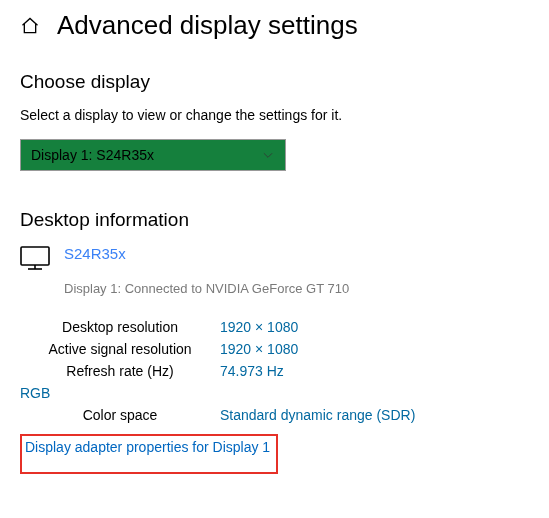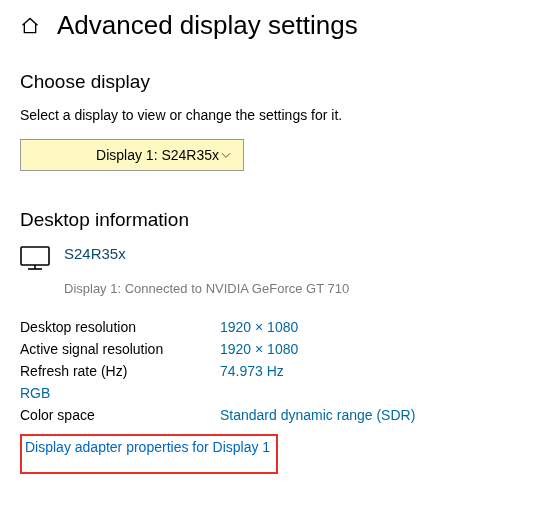--- a/index.html
+++ b/index.html
@@ -31,58 +31,59 @@
     margin-bottom: 14px;
   }
   .instruction {
     font-size: 14px;
     color: #000;
     margin-bottom: 16px;
   }
   .dropdown {
     display: flex;
     align-items: center;
-    justify-content: flex-end;
+    justify-content: space-between;
     border: 1px solid #999;
     padding: 7px 10px;
-    width: 224px;
+    width: 266px;
     cursor: pointer;
     font-size: 14px;
-    background: #fef9c3;
+    background: #15803d;
     margin-bottom: 38px;
   }
   .dropdown .chev svg { display: block; }
   .monitor-row {
     display: flex;
     align-items: flex-start;
     gap: 14px;
     margin-bottom: 20px;
   }
   .monitor-icon svg { display: block; }
   .monitor-name {
     font-size: 15px;
-    color: #0c4a6e;
+    color: #3b82f6;
   }
   .monitor-sub {
     font-size: 13px;
     color: #7a7a7a;
     margin-top: 19px;
     text-align: center;
   }
   .info-table {
     margin-top: 4px;
   }
   .info-row {
     display: flex;
     padding: 3px 0;
   }
   .info-label {
     width: 200px;
     color: #000;
     font-size: 14px;
+    text-align: center;
   }
   .info-value {
     color: #0369a1;
     font-size: 14px;
   }
   .link-row {
     margin-top: 8px;
     display: inline-block;
     border: 2px solid #e63027;
     padding: 3px 6px 17px 3px;

